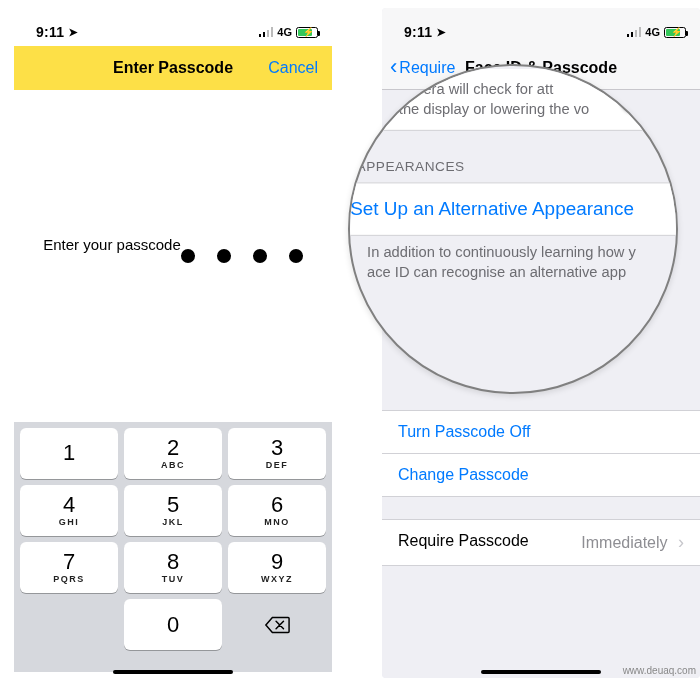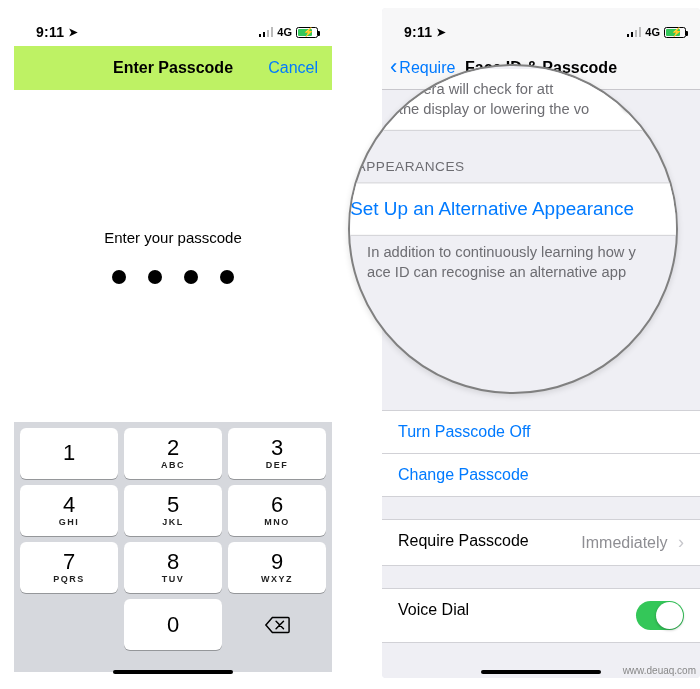--- a/index.html
+++ b/index.html
@@ -65,36 +65,36 @@
   }
   .battery .bolt{
     position:absolute; left:6px; top:-1px; font-size:9px; color:#000;
   }
 
   
   .navbar {
     height: 44px;
     display:flex; align-items:center; justify-content:center;
     position:relative;
-    background:#bef264;
+    background:#fde047;
   }
   .nav-title{ font-size:16px; font-weight:600;}
   .nav-right{
     position:absolute; right:14px; color:#007aff; font-size:16px;
   }
   .nav-left{
     position:absolute; left:8px; color:#007aff; font-size:16px;
     display:flex; align-items:center; gap:2px;
   }
   .chev{ font-size:22px; line-height:1; font-weight:400; margin-top:-2px;}
 
   
   .passcode-area{
     background:#fff; height: calc(670px - 38px - 44px - 250px - 6px);
-    display:flex; flex-direction:column; align-items:center; justify-content:center;
+    display:flex; align-items:center; justify-content:center;
   }
   .prompt{ font-size:15px; margin-bottom:24px;}
   .dots{ display:flex; gap:22px;}
   .dot{ width:14px; height:14px; border-radius:50%; background:#000;}
 
   
   .keypad{
     background:#d6d8dd;
     padding:6px;
     height:250px;
@@ -322,26 +322,20 @@
       <div class="cell">
         <span>Require Passcode</span>
         <span>
           <span class="detail">Immediately</span>
           <span class="disclosure">›</span>
         </span>
       </div>
 
       <div style="height:22px"></div>
 
-      <div class="cell">
-        <span>Voice Dial</span>
-        <span class="switch on">
-            <span class="knob"></span>
-          </span>
-      </div>
 
     </div>
 
     <div class="home-indicator"></div>
   </div>
 
   <div class="magnifier">
     <div class="mag-inner">
       <div class="mag-switch-row">
         <div class="mag-desc" style="flex:1; padding:0; text-align:left;">

